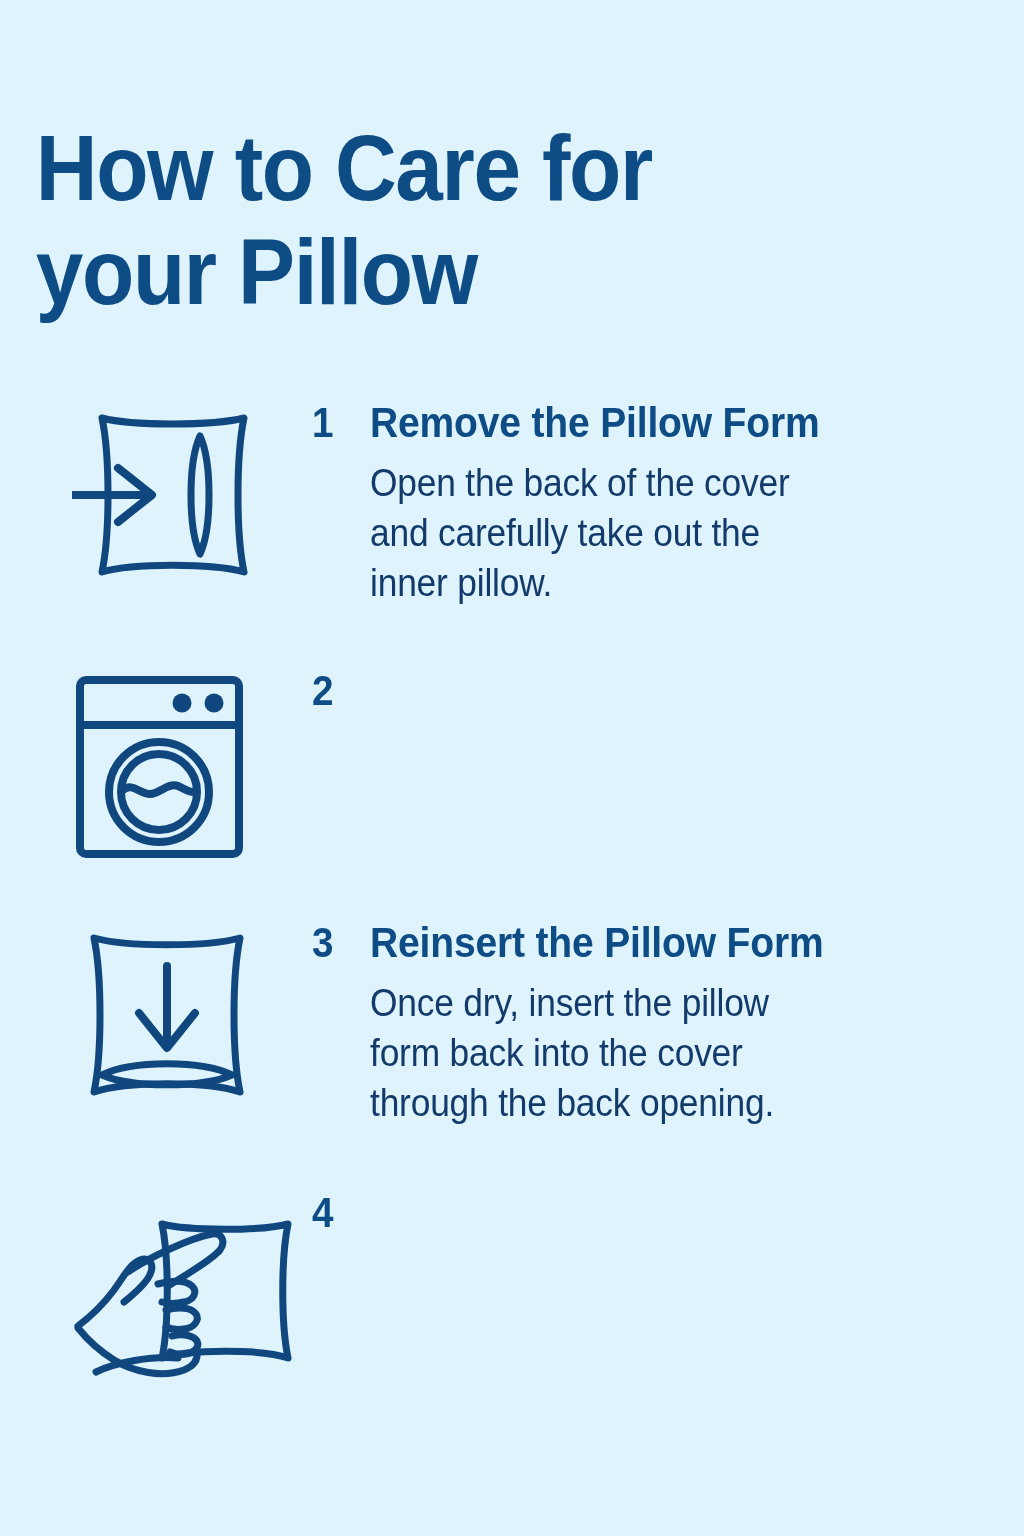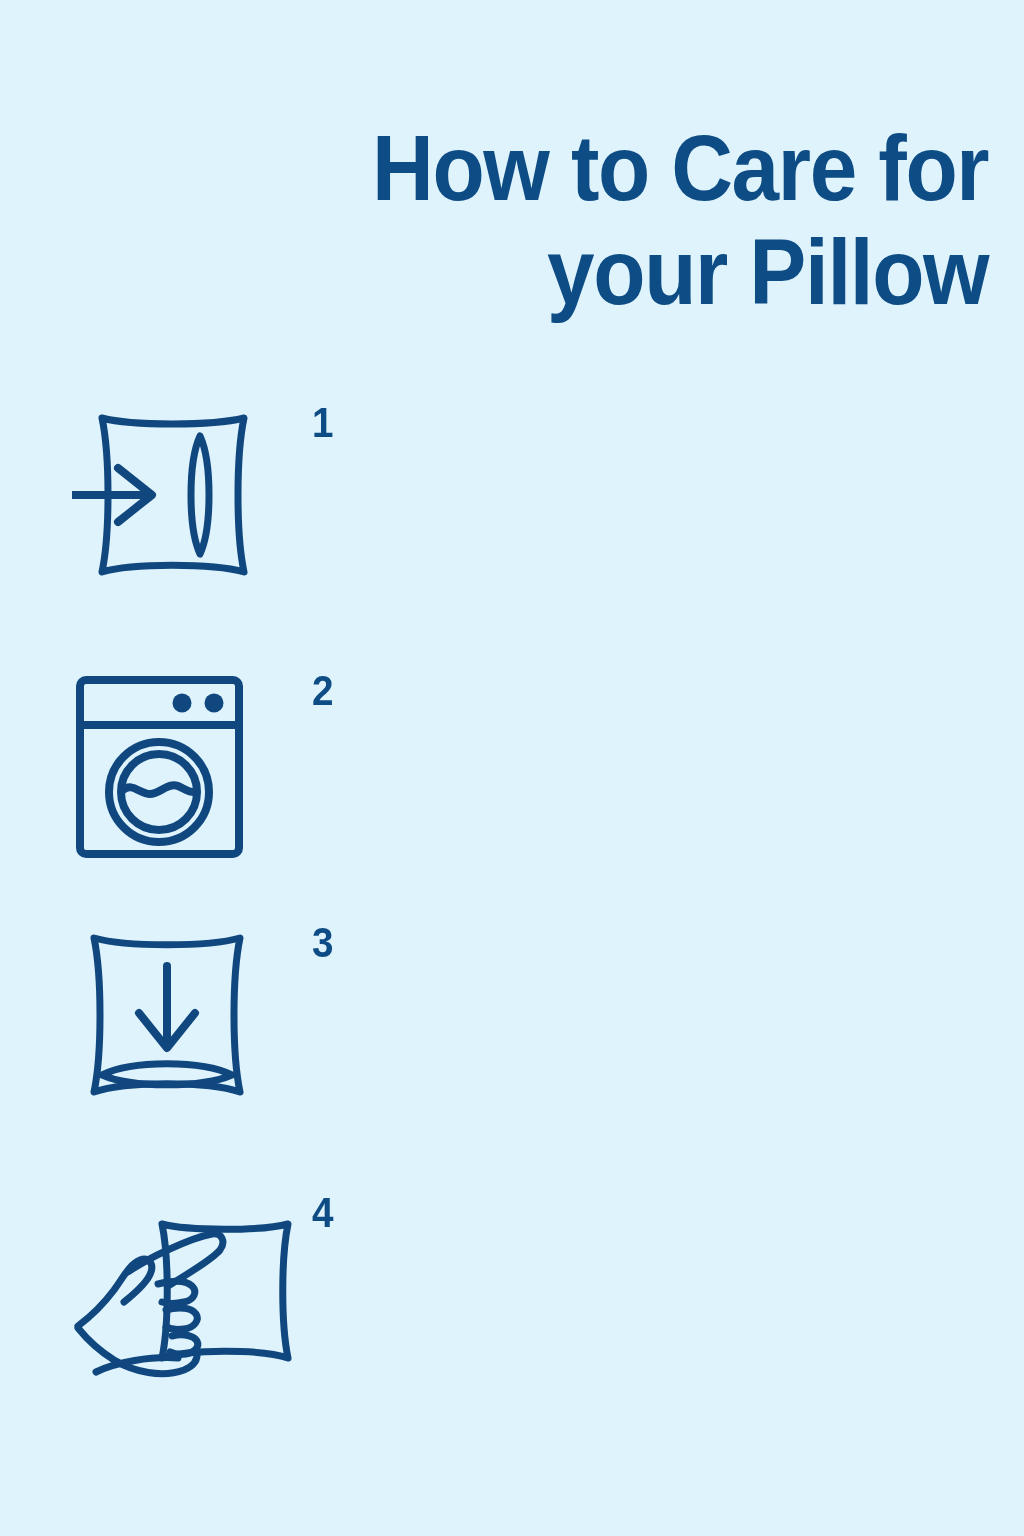--- a/index.html
+++ b/index.html
@@ -21,21 +21,21 @@
     background: #def3fc;
     box-sizing: border-box;
   }
 
   
   .title-block {
     position: absolute;
     left: 0;
     top: 116px;
     width: 1024px;
-    text-align: right;
+    text-align: left;
   }
   .title-line {
     display: block;
     color: #0d4c85;
     font-family: "Liberation Sans", sans-serif;
     font-weight: bold;
     font-size: 92px;
     line-height: 104px;
     letter-spacing: -1.5px;
     transform: scaleX(0.93);
@@ -132,20 +132,28 @@
       <div class="icon-cell">
         <svg width="200" height="180" viewBox="0 0 200 180" fill="none">
           <path d="M30 14 C60 22, 140 22, 172 14 C164 52, 164 130, 172 168 C140 159, 60 159, 30 168 C38 130, 38 52, 30 14 Z" stroke="#11477f" stroke-width="7" stroke-linejoin="round" stroke-linecap="round" fill="none"></path>
           <path d="M128 32 C140 58, 140 124, 128 150 C116 124, 116 58, 128 32 Z" stroke="#11477f" stroke-width="7" stroke-linejoin="round" fill="none"></path>
           <line x1="-2" y1="91" x2="78" y2="91" stroke="#11477f" stroke-width="8" stroke-linecap="round"></line>
           <polyline points="46,64 80,91 46,118" stroke="#11477f" stroke-width="8" stroke-linecap="round" stroke-linejoin="round" fill="none"></polyline>
         </svg>
       </div>
       <div class="text-cell">
         <div class="step-num">1</div>
+        <div class="step-body">
+          <div class="step-heading">Remove the Pillow Form</div>
+          <div class="step-desc">
+            <span class="ln">Open the back of the cover</span>
+            <span class="ln">and carefully take out the</span>
+            <span class="ln">inner pillow.</span>
+          </div>
+        </div>
       </div>
     </div>
 
     <div class="step step-2">
       <div class="icon-cell">
         <svg width="175" height="190" viewBox="0 0 175 190" fill="none">
           <rect x="8" y="8" width="159" height="174" rx="6" ry="6" stroke="#11477f" stroke-width="8" fill="none"></rect>
           <line x1="8" y1="53" x2="167" y2="53" stroke="#11477f" stroke-width="8"></line>
           <circle cx="110" cy="31" r="9.5" fill="#11477f"></circle>
           <circle cx="142" cy="31" r="9.5" fill="#11477f"></circle>
@@ -163,20 +171,28 @@
       <div class="icon-cell">
         <svg width="190" height="180" viewBox="0 0 190 180" fill="none">
           <path d="M22 14 C54 23, 136 23, 168 14 C160 52, 160 130, 168 168 C136 157, 54 157, 22 168 C30 130, 30 52, 22 14 Z" stroke="#11477f" stroke-width="7" stroke-linejoin="round" stroke-linecap="round" fill="none"></path>
           <line x1="95" y1="42" x2="95" y2="122" stroke="#11477f" stroke-width="8" stroke-linecap="round"></line>
           <polyline points="67,89 95,124 123,89" stroke="#11477f" stroke-width="8" stroke-linecap="round" stroke-linejoin="round" fill="none"></polyline>
           <path d="M30 151 C60 136, 130 136, 160 151 C130 164, 60 164, 30 151 Z" stroke="#11477f" stroke-width="7" stroke-linejoin="round" fill="none"></path>
         </svg>
       </div>
       <div class="text-cell">
         <div class="step-num">3</div>
+        <div class="step-body">
+          <div class="step-heading">Reinsert the Pillow Form</div>
+          <div class="step-desc">
+            <span class="ln">Once dry, insert the pillow</span>
+            <span class="ln">form back into the cover</span>
+            <span class="ln">through the back opening.</span>
+          </div>
+        </div>
       </div>
     </div>
 
     <div class="step step-4">
       <div class="icon-cell icon-hand">
         <svg width="235" height="175" viewBox="0 0 235 175" fill="none">
           <path d="M90 14 C116 21, 190 21, 216 14 C209 48, 209 114, 216 148 C190 139, 116 139, 90 148 C97 114, 97 48, 90 14 Z" stroke="#11477f" stroke-width="7" stroke-linejoin="round" stroke-linecap="round" fill="none"></path>
           <path d="M6 116 C14 110, 30 96, 42 80 C52 66, 58 54, 68 50 C76 47, 82 53, 79 62 C76 72, 62 84, 52 92" stroke="#11477f" stroke-width="7" stroke-linecap="round" stroke-linejoin="round" fill="none"></path>
           <path d="M56 62 C76 48, 118 28, 140 24 C150 22, 154 32, 148 40 C140 50, 112 66, 96 76" stroke="#11477f" stroke-width="7" stroke-linecap="round" stroke-linejoin="round" fill="none"></path>
           <path d="M86 74 C102 70, 114 70, 120 76 C126 82, 122 90, 112 92 C104 94, 96 94, 90 92" stroke="#11477f" stroke-width="7" stroke-linecap="round" stroke-linejoin="round" fill="none"></path>

